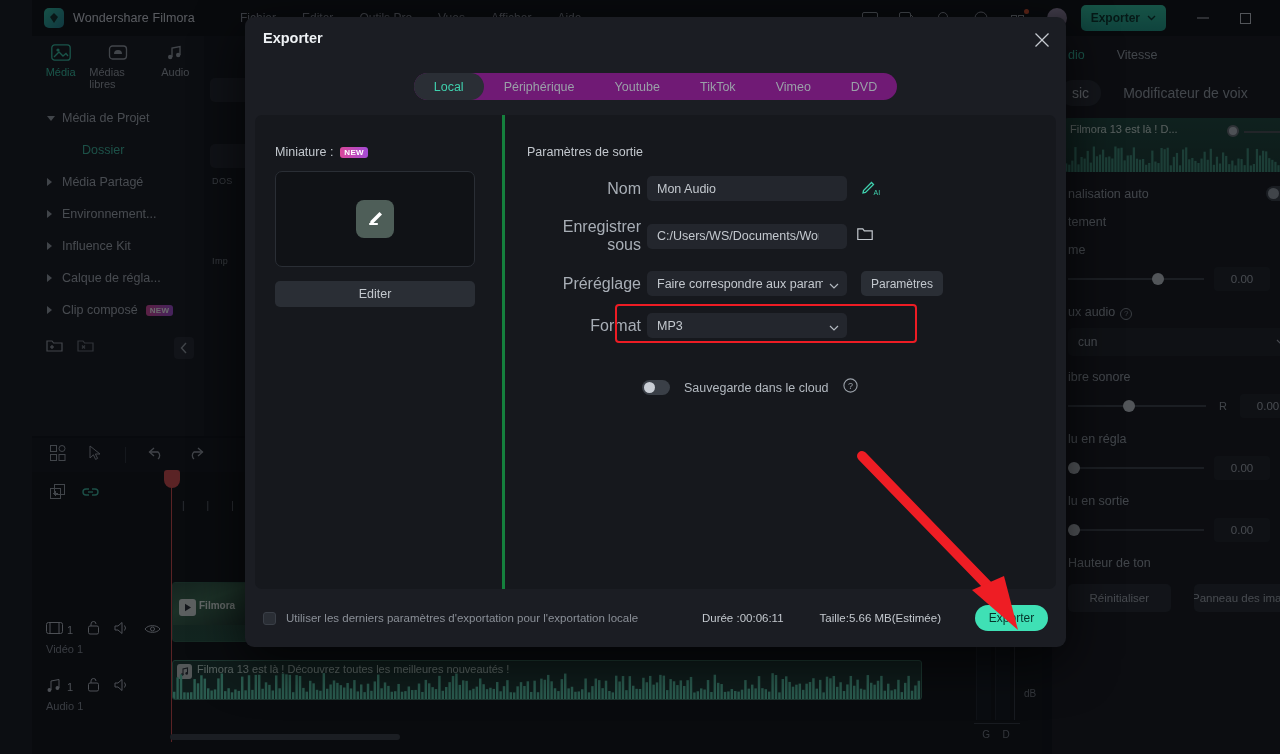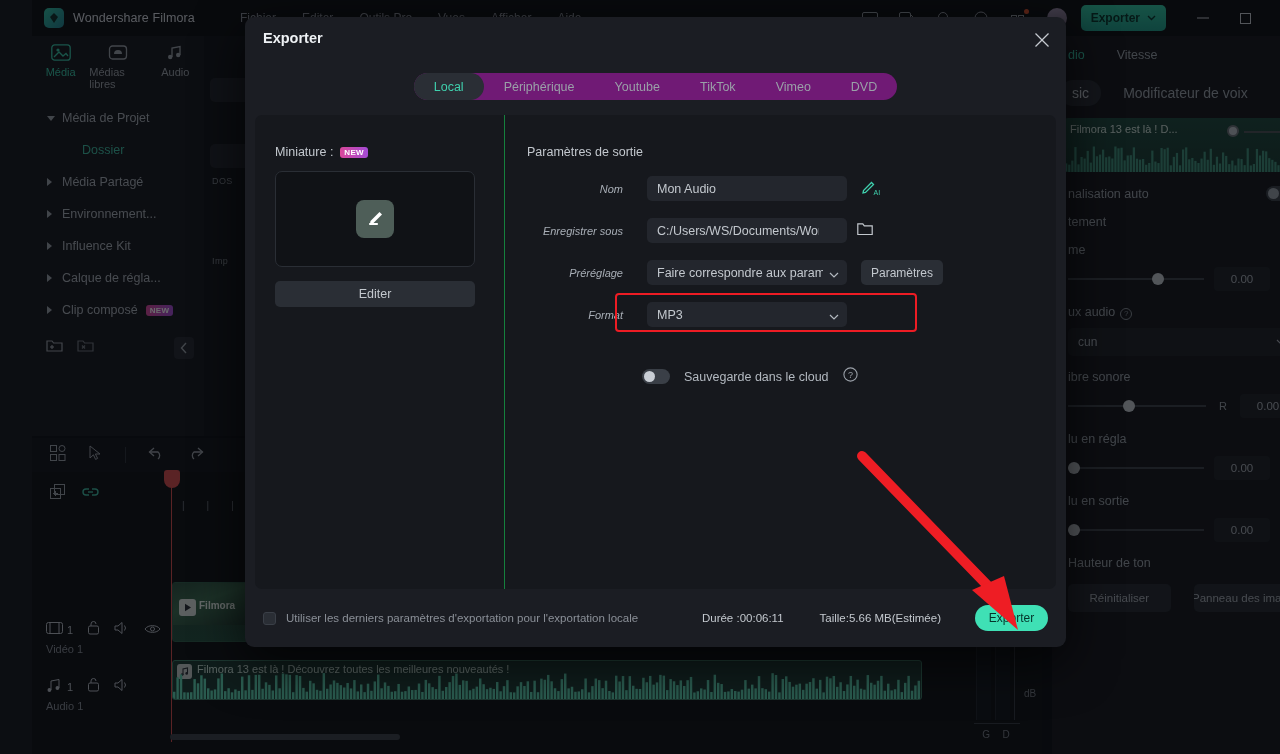--- a/index.html
+++ b/index.html
@@ -158,30 +158,30 @@
   }
   .modal-head { height:44px; position:relative; }
   .modal-title { position:absolute; left:18px; top:13px; font-size:14.5px; font-weight:bold; color:#eef1f4; }
   .modal-close { position:absolute; right:12px; top:11px; width:24px; height:24px; display:flex; align-items:center; justify-content:center; color:#c6cad0; }
   .seg-wrap { display:flex; justify-content:center; padding-top: 12px; }
   .seg { display:flex; align-items:center; background:#701a75; border-radius:16px; height:27px; }
   .seg-item { font-size:12.5px; color:#9aa0a8; padding: 0 20px; height:27px; display:flex; align-items:center; border-radius:16px; }
   .seg-item.active { background:#2a2e35; color:#3fd0ad; }
 
   .modal-body { position:absolute; left:10px; right:10px; top:98px; bottom:58px; background:#16181d; border-radius:7px; display:flex; }
-  .mb-left { width:250px; padding: 30px 0 0 20px; border-right:1px solid #15803d; }
+  .mb-left { width:250px; padding: 30px 0 0 20px; border-right:3px solid #15803d; }
   .mini-label { font-size:12.5px; color:#c3c8ce; display:flex; align-items:center; gap:7px; }
   .thumb-box { margin-top:12px; width:200px; height:96px; background:#101216; border:1px solid #2a2e35; border-radius:7px; display:flex; align-items:center; justify-content:center; }
   .thumb-ico { width:38px; height:38px; border-radius:8px; background:#4e5e58; display:flex; align-items:center; justify-content:center; }
   .edit-btn { margin-top:14px; width:200px; height:26px; border-radius:5px; background:#2a2e35; font-size:12.5px; color:#c3c8ce; display:flex; align-items:center; justify-content:center; }
 
   .mb-right { flex:1; padding: 30px 0 0 22px; position:relative; }
   .sec-title { font-size:12.5px; color:#c3c8ce; }
   .frow { display:flex; align-items:center; margin-top:17px; position:relative; }
-  .frow .flabel { width:120px; text-align:right; font-size:11px; color:#a8aeb6; padding-right:24px;font-style:italic; }
+  .frow .flabel { width:120px; text-align:right; font-size:16px; color:#a8aeb6; padding-right:6px; }
   .finput { height:25px; border-radius:5px; background:#23262d; display:flex; align-items:center; padding: 0 10px; font-size:12.5px; color:#c3c8ce; position:relative; }
   .fi-name { width:200px; }
   .fi-path { width:200px; }
   .fi-preset { width:200px; }
   .fi-format { width:200px; }
   .ai-pen { margin-left:14px; display:flex; align-items:center; color:#3fd0ad; }
   .chev { position:absolute; right:8px; top:7px; color:#b3b9c0; }
   .params-btn { margin-left:14px; width:82px; height:25px; border-radius:5px; background:#2a2e35; font-size:12px; color:#c3c8ce; display:flex; align-items:center; justify-content:center; }
   .redbox {
     position:absolute; left:88px; top:-9px; width:302px; height:39px;

